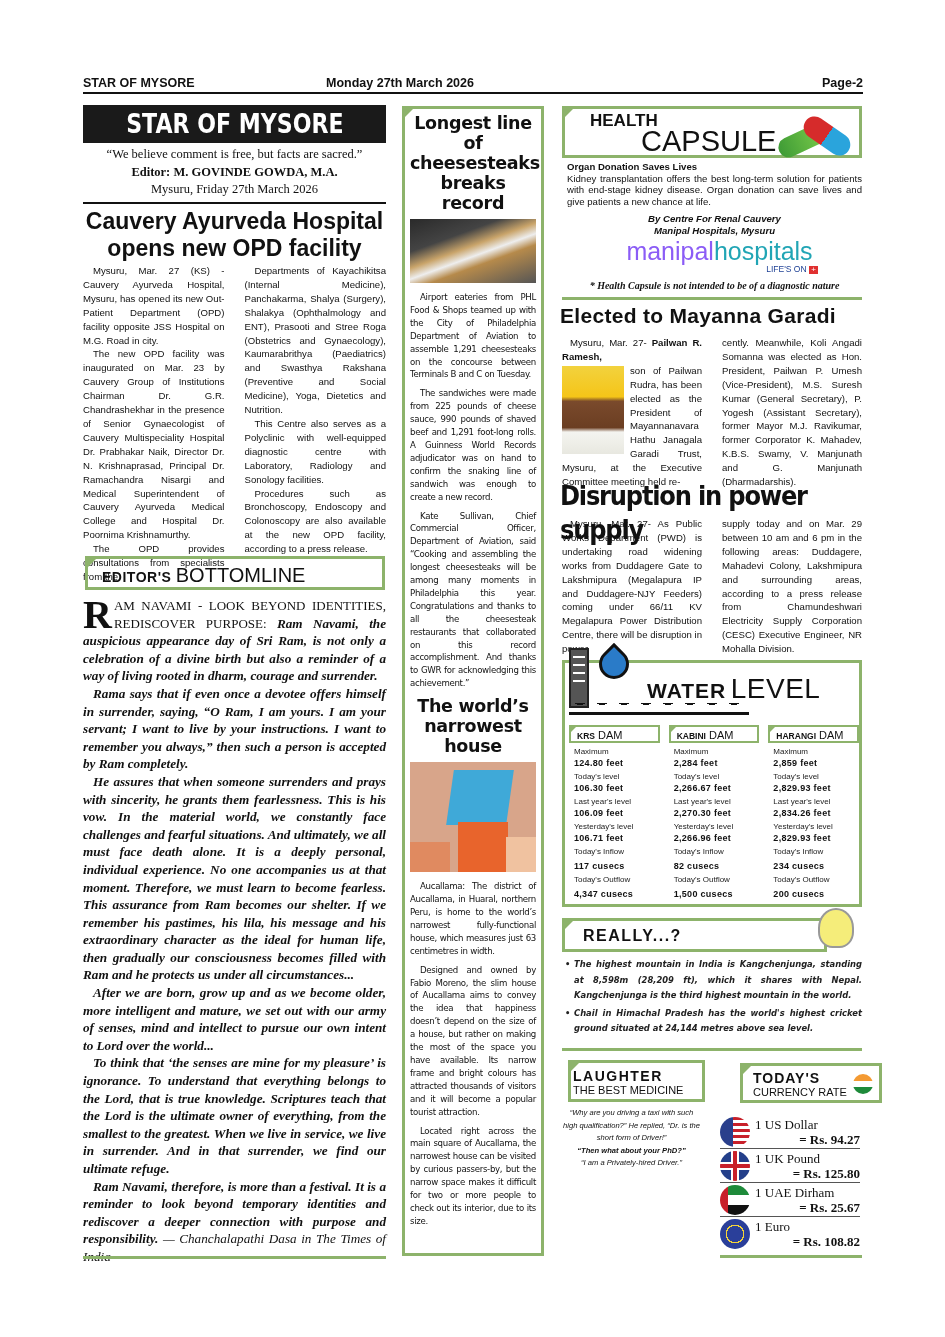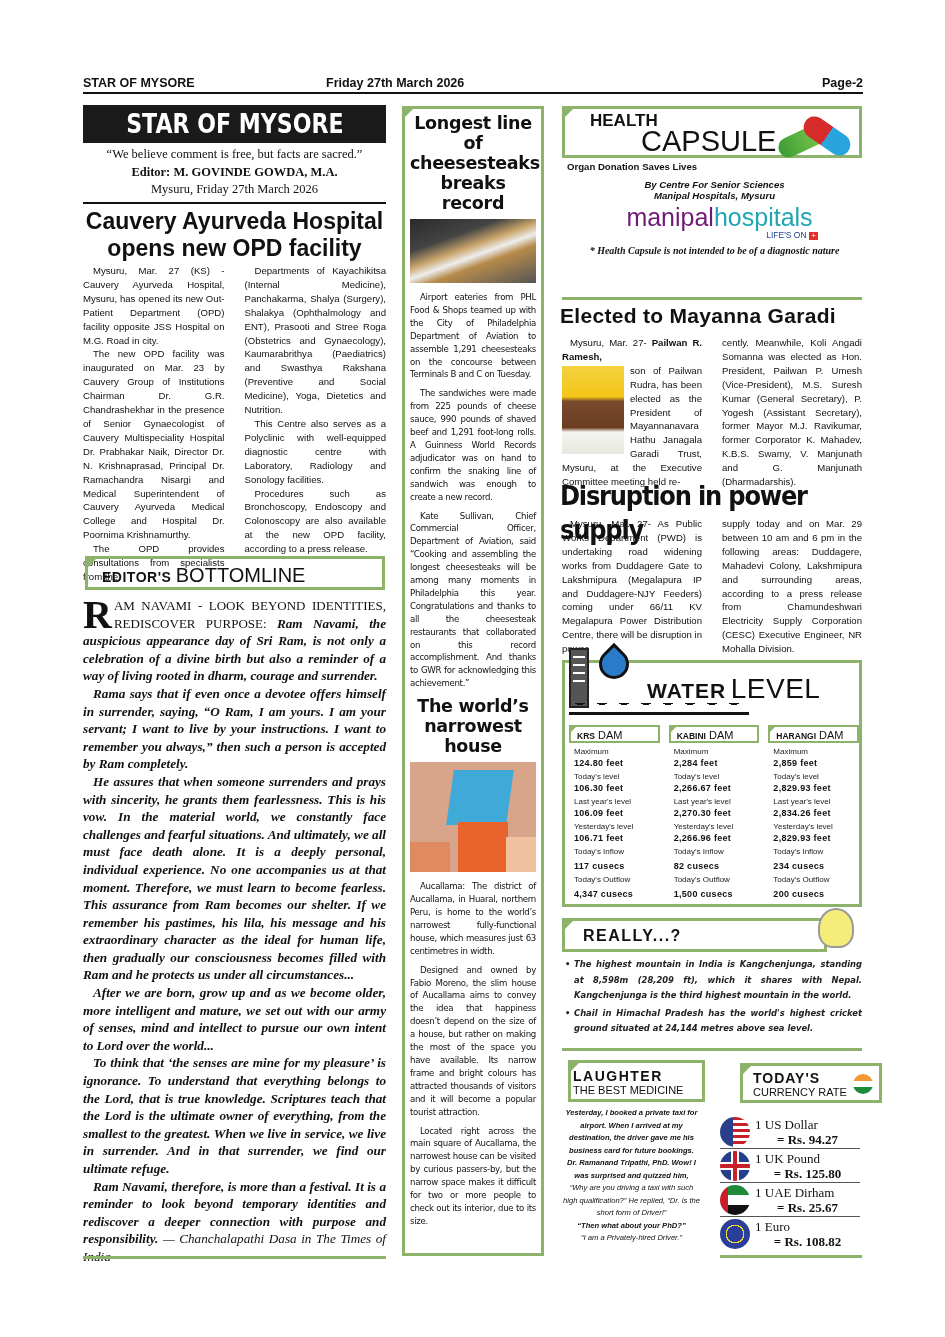--- a/index.html
+++ b/index.html
@@ -18,29 +18,29 @@
 .news-h{font-family:"DejaVu Sans",sans-serif;font-weight:bold;text-align:center;font-size:17.5px;line-height:20px;letter-spacing:-0.3px}
 .ital{font-family:"Liberation Serif",serif;font-style:italic;font-weight:bold;font-size:13.2px;line-height:17.6px;text-align:justify}
 .ital p{text-indent:10px}
 .dam-label{font-size:8px;color:#222;line-height:10px}
 .dam-val{font-size:9px;font-weight:900;letter-spacing:.3px;line-height:12px;margin-bottom:3px}
 .damhd{border:2px solid #8db36b;height:18px;font-size:11px;padding:2px 0 0 6px;position:relative}
 .damhd b{font-size:8.5px;font-weight:900}
 .cur-row{display:flex;align-items:center;border-bottom:1.5px solid #555;height:34px}
 .flag{width:30px;height:30px;border-radius:50%;flex:0 0 30px;margin-right:5px}
 .cur-txt{font-family:"Liberation Serif",serif;font-size:13px;line-height:15px;flex:1}
-.cur-txt .rate{text-align:center;font-weight:bold;display:block}
+.cur-txt .rate{text-align:right;font-weight:bold;display:block}
 .photo{background:#333}
 </style>
 </head>
 <body>
 
 <div class="abs hdr">
   <span style="left:0">STAR OF MYSORE</span>
-  <span style="left:243px">Friday 27th March 2026</span>
+  <span style="left:243px">Monday 27th March 2026</span>
   <span style="right:0">Page-2</span>
 </div>
 
 <div class="abs" style="left:83px;top:105px;width:303px;height:38px;background:#1a1a1a;color:#fff;text-align:center">
   <span style="font-family:'DejaVu Sans',sans-serif;font-weight:bold;font-size:26px;line-height:38px;letter-spacing:0;transform:scaleX(.85);display:inline-block">STAR OF MYSORE</span>
 </div>
 <div class="abs" style="left:83px;top:146px;width:303px;text-align:center;font-family:'Liberation Serif',serif;font-size:12.5px;line-height:17.5px">
   <div>“We believe comment is free, but facts are sacred.”</div>
   <div style="font-weight:bold">Editor: M. GOVINDE GOWDA, M.A.</div>
   <div>Mysuru, Friday 27th March 2026</div>
@@ -105,26 +105,27 @@
   <div class="gtri" style="left:-3px;top:-3px"></div>
   <div style="position:absolute;left:25px;top:2px;font-weight:900;font-size:17px">HEALTH</div>
   <div style="position:absolute;left:76px;top:17px;font-size:29px;line-height:30px">CAPSULE</div>
   <div style="position:absolute;right:6px;top:6px;width:76px;height:44px">
     <div style="position:absolute;left:0;top:16px;width:50px;height:20px;border-radius:10px;background:linear-gradient(90deg,#3e9b36,#7ccd4a);transform:rotate(-25deg)"></div>
     <div style="position:absolute;left:24px;top:10px;width:52px;height:22px;border-radius:11px;background:linear-gradient(90deg,#d62b2b 50%,#2aa4dc 50%);transform:rotate(35deg)"></div>
   </div>
 </div>
 <div class="abs" style="left:567px;top:161px;width:295px;font-size:9.6px;line-height:11.5px">
   <div style="font-weight:bold">Organ Donation Saves Lives</div>
+  <div style="text-align:justify">Kidney transplantation offers the best long-term solution for patients with end-stage kidney disease. Organ donation can save lives and give patients a new chance at life.</div>
   <div style="text-align:center;font-weight:bold;font-style:italic;margin-top:6px">
-    <div>By Centre For Senior Sciences</div>
+    <div>By Centre For Renal Cauvery</div>
     <div>Manipal Hospitals, Mysuru</div>
   </div>
   <div style="text-align:center;font-size:25px;line-height:26px;margin-top:2px;padding-left:10px">
-    <span style="color:#701a75">manipal</span><span style="color:#21a5b5">hospitals</span>
+    <span style="color:#8b5cf6">manipal</span><span style="color:#21a5b5">hospitals</span>
   </div>
   <div style="text-align:right;padding-right:44px;font-size:8.5px;color:#1c3f94"><span>LIFE'S ON</span> <span style="display:inline-block;width:9px;height:8px;background:#e03030;color:#fff;font-size:8px;line-height:8px;text-align:center">+</span></div>
   <div style="text-align:center;font-family:'Liberation Serif',serif;font-style:italic;font-weight:bold;font-size:10px;margin-top:4px">* Health Capsule is not intended to be of a diagnostic nature</div>
 </div>
 <div class="abs" style="left:562px;top:297px;width:300px;border-top:3px solid #8db36b"></div>
 
 <div class="abs" style="left:560px;top:302px;width:305px;font-weight:bold;font-size:21px;line-height:28px;letter-spacing:.3px">Elected to Mayanna Garadi</div>
 <div class="abs col2 sans-sm" style="left:562px;top:336px;width:300px">
   <div>
     <div style="text-indent:8px"><span>Mysuru, Mar. 27- </span><b>Pailwan R. Ramesh,</b></div>
@@ -218,21 +219,20 @@
   <li style="padding-left:9px;position:relative"><span style="position:absolute;left:0;font-style:normal">•</span><span>Chail in Himachal Pradesh has the world's highest cricket ground situated at 24,144 metres above sea level.</span></li>
 </ul>
 <div class="abs" style="left:562px;top:1048px;width:300px;border-top:3px solid #8db36b"></div>
 
 <div class="abs green" style="left:568px;top:1060px;width:137px;height:42px;padding:6px 0 0 2px">
   <div class="gtri" style="left:-3px;top:-3px"></div>
   <div style="font-weight:900;font-size:14px;letter-spacing:1.5px;line-height:15px">LAUGHTER</div>
   <div style="font-size:11px;line-height:13px">THE BEST MEDICINE</div>
 </div>
 <div class="abs" style="left:563px;top:1107px;width:137px;text-align:center;font-size:7.6px;line-height:12.5px;font-style:italic">
-  <div style="font-weight:bold">Yesterday, I booked a private taxi for airport. When I arrived at my destination, the driver gave me his business card for future bookings. Dr. Ramanand Tripathi, PhD. Wow! I was surprised and quizzed him,</div>
   <div>“Why are you driving a taxi with such high qualification?” He replied, “Dr. is the short form of Driver!”</div>
   <div style="font-weight:bold">“Then what about your PhD?”</div>
   <div>“I am a Privately-hired Driver.”</div>
 </div>
 
 <div class="abs green" style="left:740px;top:1063px;width:142px;height:40px;padding:5px 0 0 10px">
   <div class="gtri" style="left:-3px;top:-3px"></div>
   <div style="font-weight:900;font-size:14px;letter-spacing:1px;line-height:15px">TODAY'S</div>
   <div style="font-size:11px;line-height:13px">CURRENCY RATE</div>
   <div style="position:absolute;right:6px;top:8px;width:20px;height:20px;border-radius:50%;background:linear-gradient(180deg,#f49a32 33%,#fff 33%,#fff 66%,#1e8a3a 66%)"></div>

